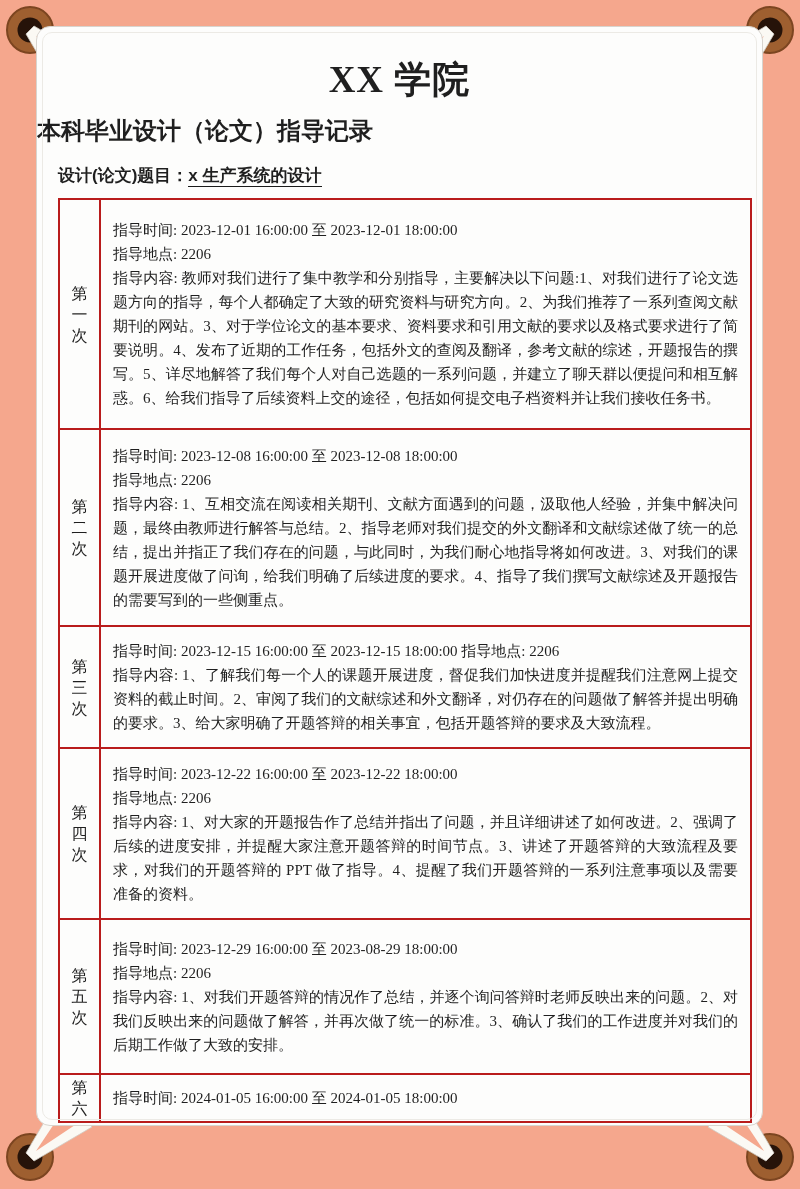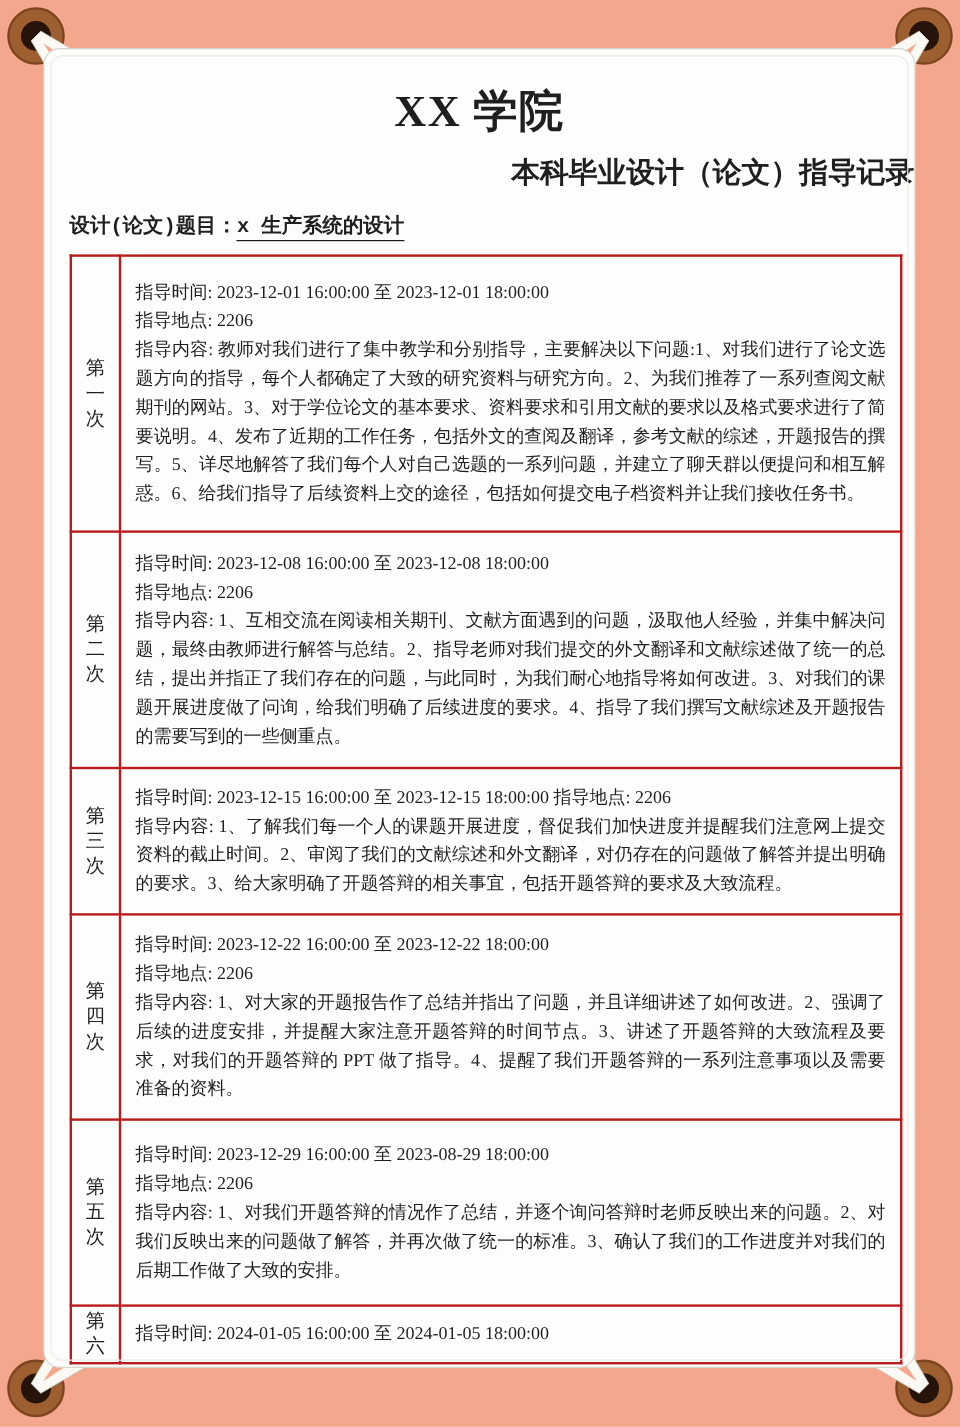--- a/index.html
+++ b/index.html
@@ -5,48 +5,48 @@
   html,body{margin:0;padding:0;}
   body{
     width:800px;height:1189px;overflow:hidden;
     background:#F5A78D;
     font-family:"Liberation Serif","DejaVu Serif",serif;
     color:#1f1f1f;
   }
   .page{position:relative;width:800px;height:1189px;}
   .deco{position:absolute;left:0;top:0;width:800px;height:1189px;z-index:1;}
   .paper{
-    position:absolute;left:36px;top:40px;width:727px;height:1100px;
+    position:absolute;left:36px;top:26px;width:727px;height:1100px;
     box-sizing:border-box;
     background:#FDFDFC;
     border:1px solid #D8D4CE;
     border-radius:14px;
     overflow:hidden;
     z-index:2;
     padding-top:30px;
   }
   .paper::after{
     content:"";position:absolute;inset:5px;border:1px solid #ECEAE5;
     border-radius:10px;pointer-events:none;
   }
   .school-title{
     margin:0;text-align:center;
     font-size:37px;line-height:46px;font-weight:700;
     letter-spacing:1px;
     font-family:"Liberation Serif","DejaVu Serif",serif;
   }
   .doc-title{
-    margin:12px 0 0 0;text-align:right;
+    margin:12px 0 0 0;text-align:left;
     font-size:24px;line-height:32px;font-weight:700;
     font-family:"Liberation Sans","DejaVu Sans",sans-serif;
   }
   .topic-line{
     margin:17px 0 0 21px;
     font-size:17px;line-height:24px;font-weight:700;
-    font-family:Liberation Mono, monospace;
+    font-family:Liberation Sans, sans-serif;
   }
   .topic-value{
     border-bottom:1.5px solid #1a1a1a;
     padding-bottom:1px;
   }
   table.guidance{
     margin:10px 0 0 21px;
     width:694px;
     border-collapse:collapse;
     table-layout:fixed;

